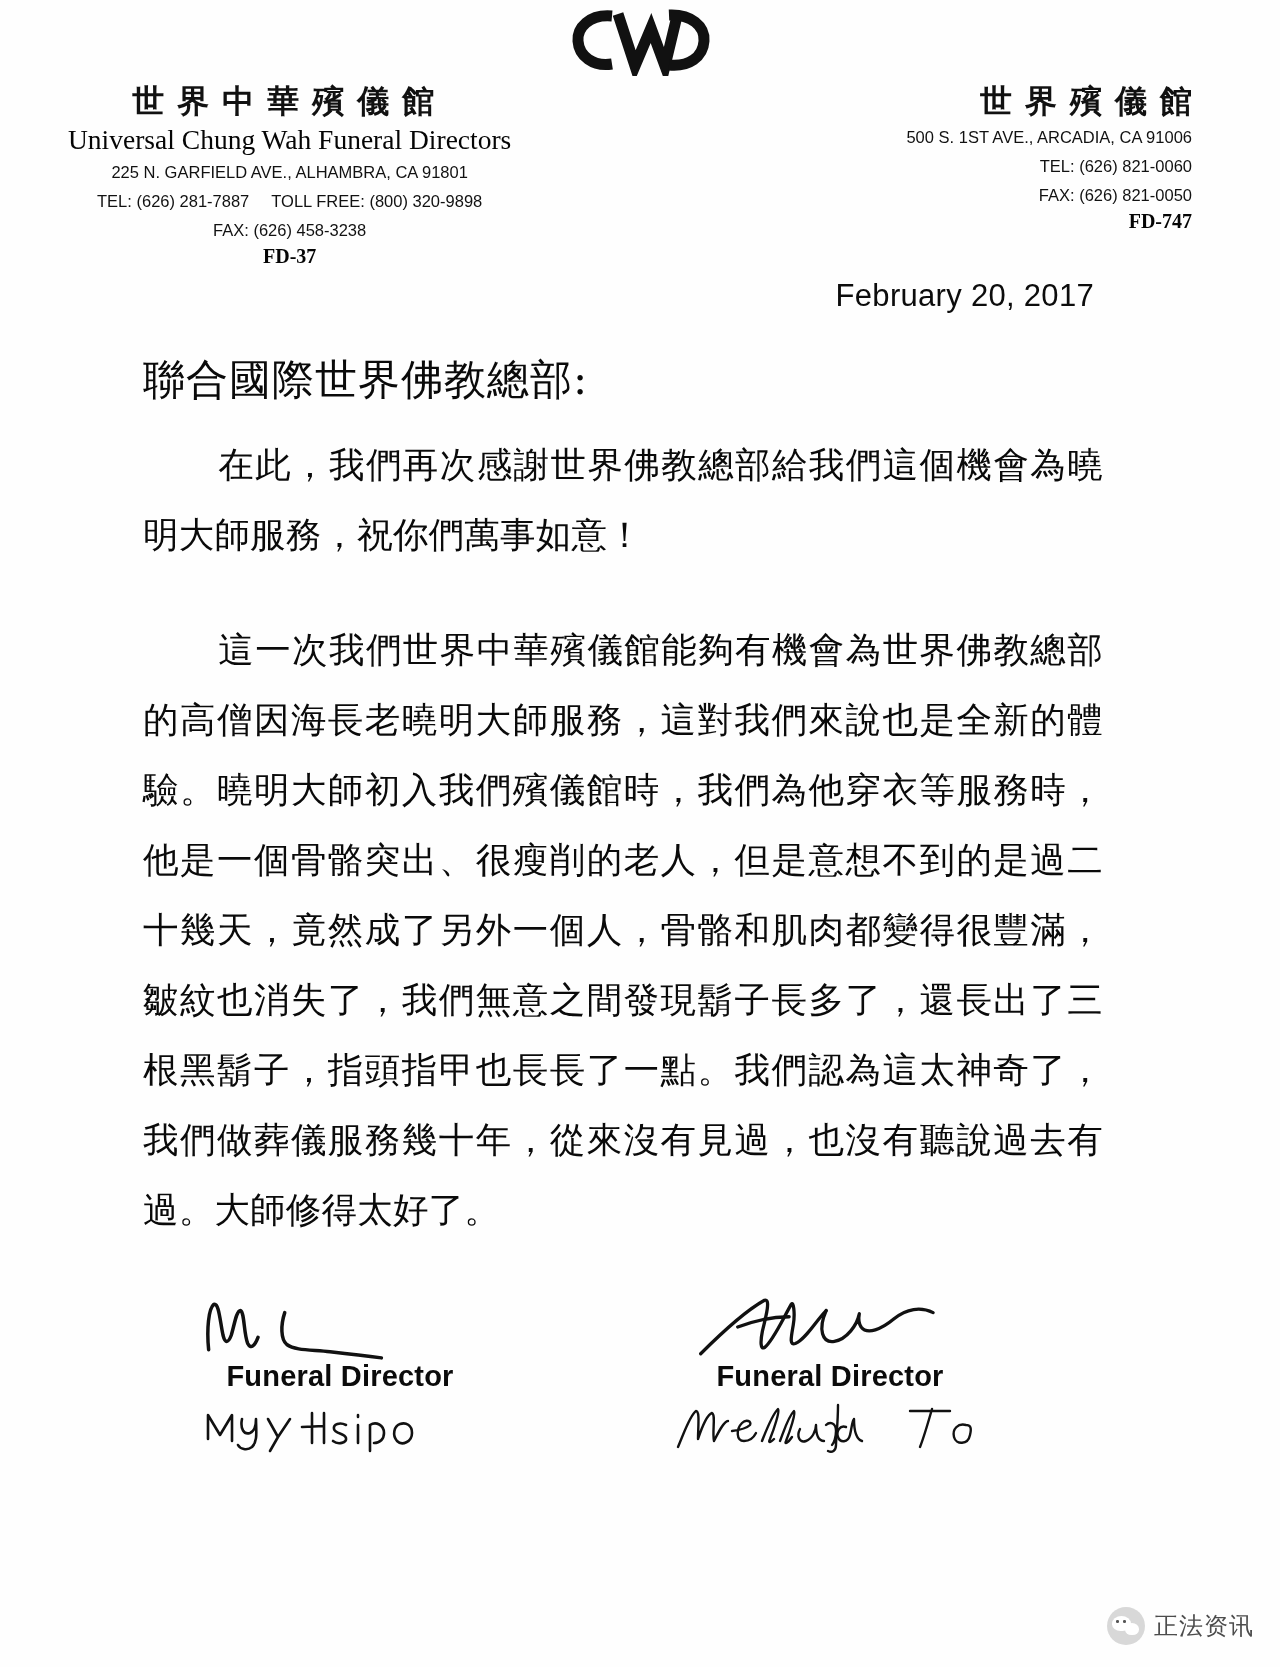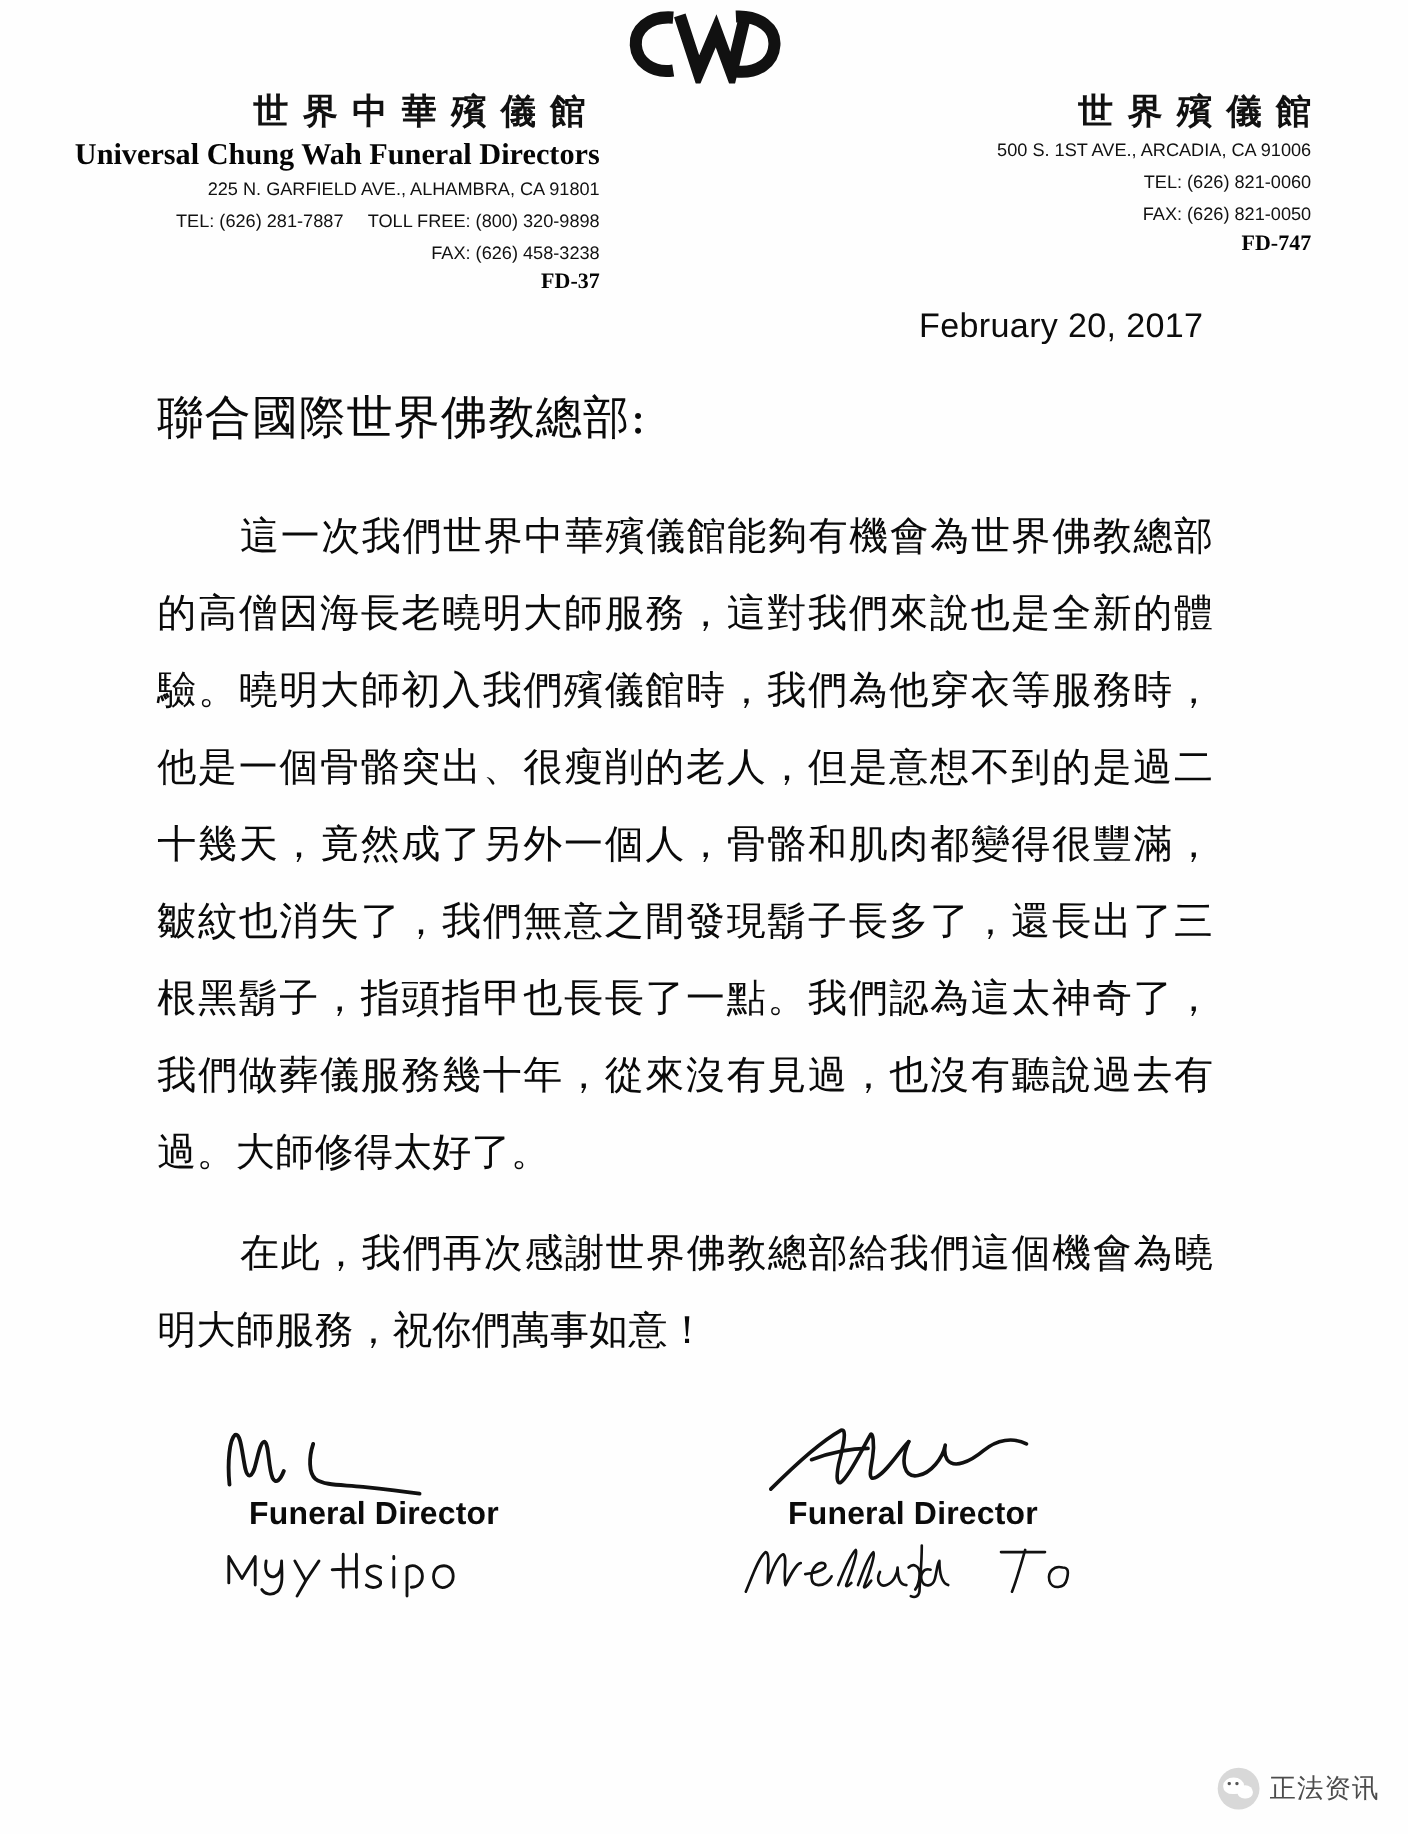--- a/index.html
+++ b/index.html
@@ -40,39 +40,39 @@
 
   
   .letterhead {
     position: absolute;
     top: 82px;
     left: 0;
     width: 1280px;
     height: 190px;
   }
   .lh-block { position: absolute; }
-  .lh-left  { left: 68px;  text-align: right; }
+  .lh-left  { left: 68px;  text-align: center; }
   .lh-right { right: 88px; text-align: right; }
 
   .lh-cn {
     font-family: "DejaVu Serif", "Liberation Serif", serif;
     font-size: 32px;
     font-weight: 600;
     letter-spacing: 13px;
     line-height: 1.22;
     white-space: nowrap;
     color: #111;
   }
   .lh-right .lh-cn { letter-spacing: 13px; margin-right: -13px; }
   .lh-left .lh-cn  { letter-spacing: 13px; }
 
   .lh-en {
     font-family: "Liberation Serif", "DejaVu Serif", serif;
     font-size: 27.5px;
-    font-weight: 700;
+    font-weight: 400;
     line-height: 1.15;
     margin-top: 3px;
     white-space: nowrap;
     color: #050505;
   }
   .lh-addr {
     font-family: "Liberation Sans", sans-serif;
     font-size: 16.5px;
     line-height: 1.52;
     margin-top: 4px;
@@ -241,22 +241,22 @@
       <div class="lh-addr">FAX: (626) 821-0050</div>
       <div class="lh-fd">FD-747</div>
     </div>
 
   </div>
 
   <div class="date-line">February 20, 2017</div>
 
   <div class="letter-body">
     <div class="salutation">聯合國際世界佛教總部:</div>
+    <div class="para para-2"><span class="indent"></span><span>在此，我們再次感謝世界佛教總部給我們這個機會為曉明大師服務，祝你們萬事如意！</span></div>
     <div class="para para-1"><span class="indent"></span><span>這一次我們世界中華殯儀館能夠有機會為世界佛教總部的高僧因海長老曉明大師服務，這對我們來說也是全新的體驗。曉明大師初入我們殯儀館時，我們為他穿衣等服務時，他是一個骨骼突出、很瘦削的老人，但是意想不到的是過二十幾天，竟然成了另外一個人，骨骼和肌肉都變得很豐滿，皺紋也消失了，我們無意之間發現鬍子長多了，還長出了三根黑鬍子，指頭指甲也長長了一點。我們認為這太神奇了，我們做葬儀服務幾十年，從來沒有見過，也沒有聽說過去有過。大師修得太好了。</span></div>
-    <div class="para para-2"><span class="indent"></span><span>在此，我們再次感謝世界佛教總部給我們這個機會為曉明大師服務，祝你們萬事如意！</span></div>
   </div>
 
   <div class="sign-area">
 
     <div class="sign-col sign-col-left">
       <svg class="sig-img" viewBox="0 0 300 70" aria-hidden="true">
         <g fill="none" stroke="#111" stroke-width="3.4" stroke-linecap="round" stroke-linejoin="round">
           <path d="M22 58 C 20 38, 22 18, 27 14 C 32 12, 33 30, 36 44 C 38 52, 41 52, 44 44 C 47 34, 49 20, 53 20 C 57 22, 56 42, 60 52 C 63 58, 67 54, 70 46"></path>
           <path d="M96 22 C 92 34, 92 48, 98 53 C 106 59, 122 58, 140 60 C 158 62, 175 64, 190 66"></path>
         </g>

